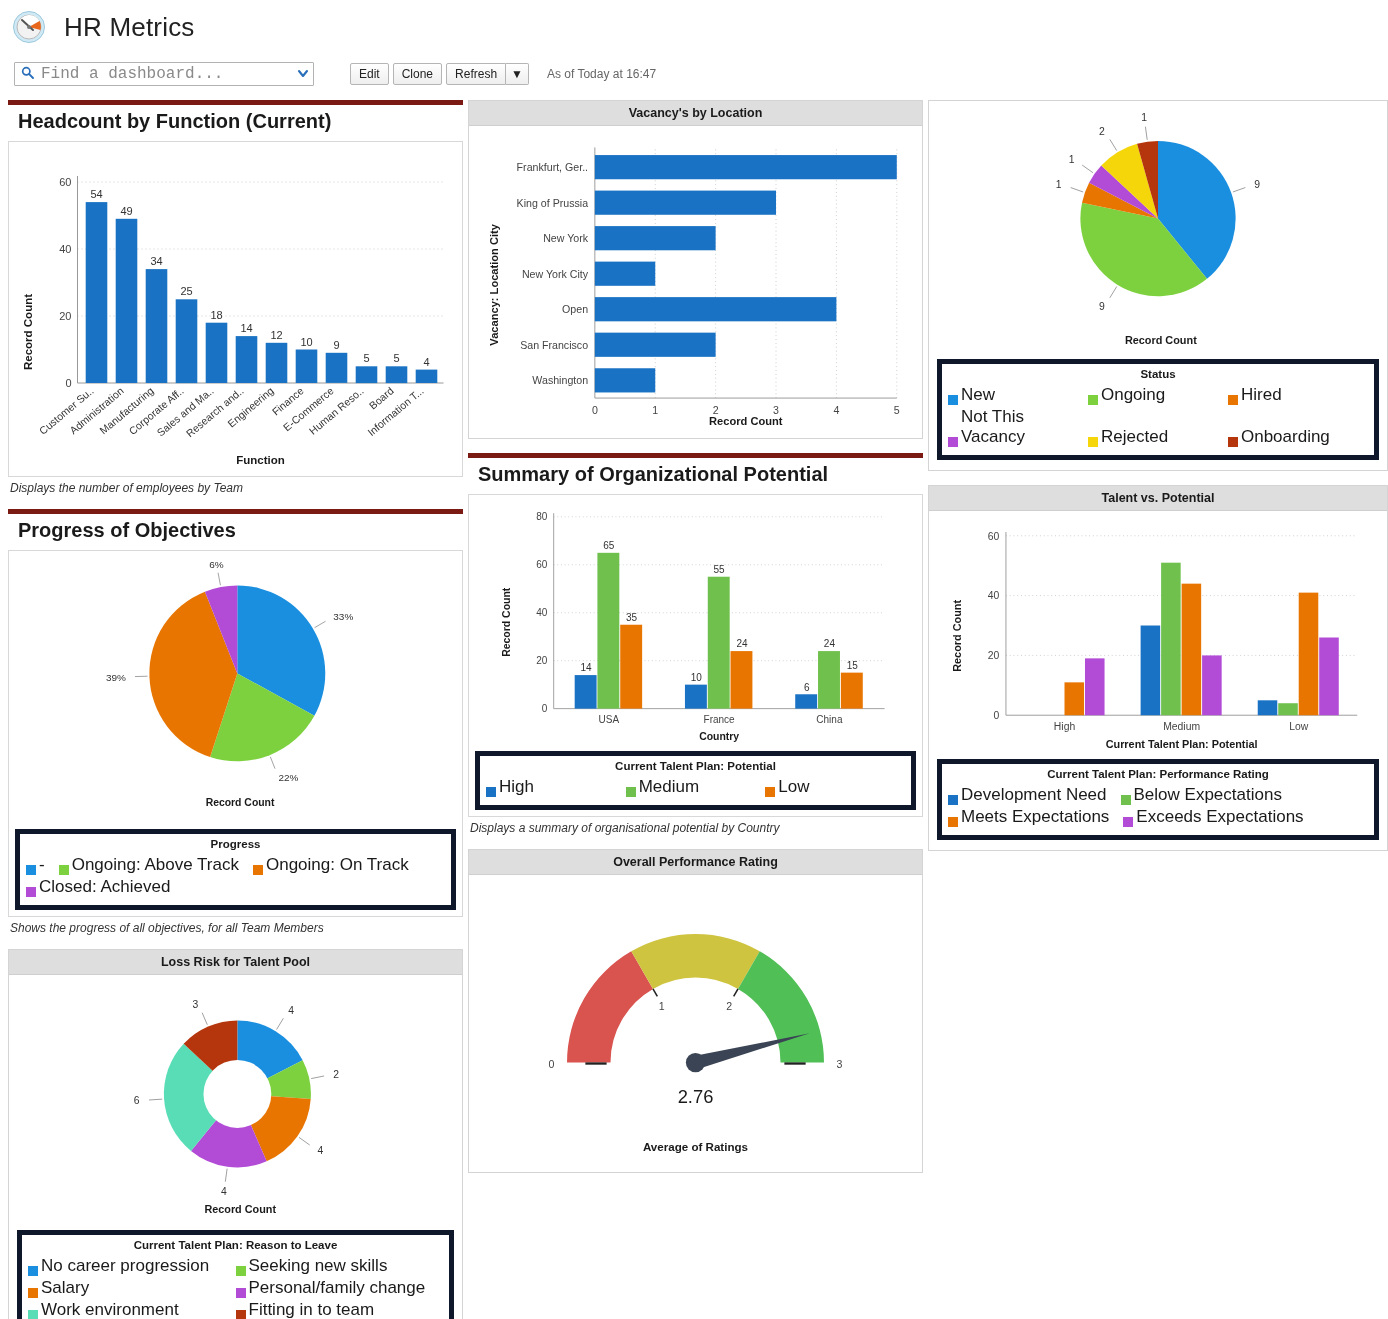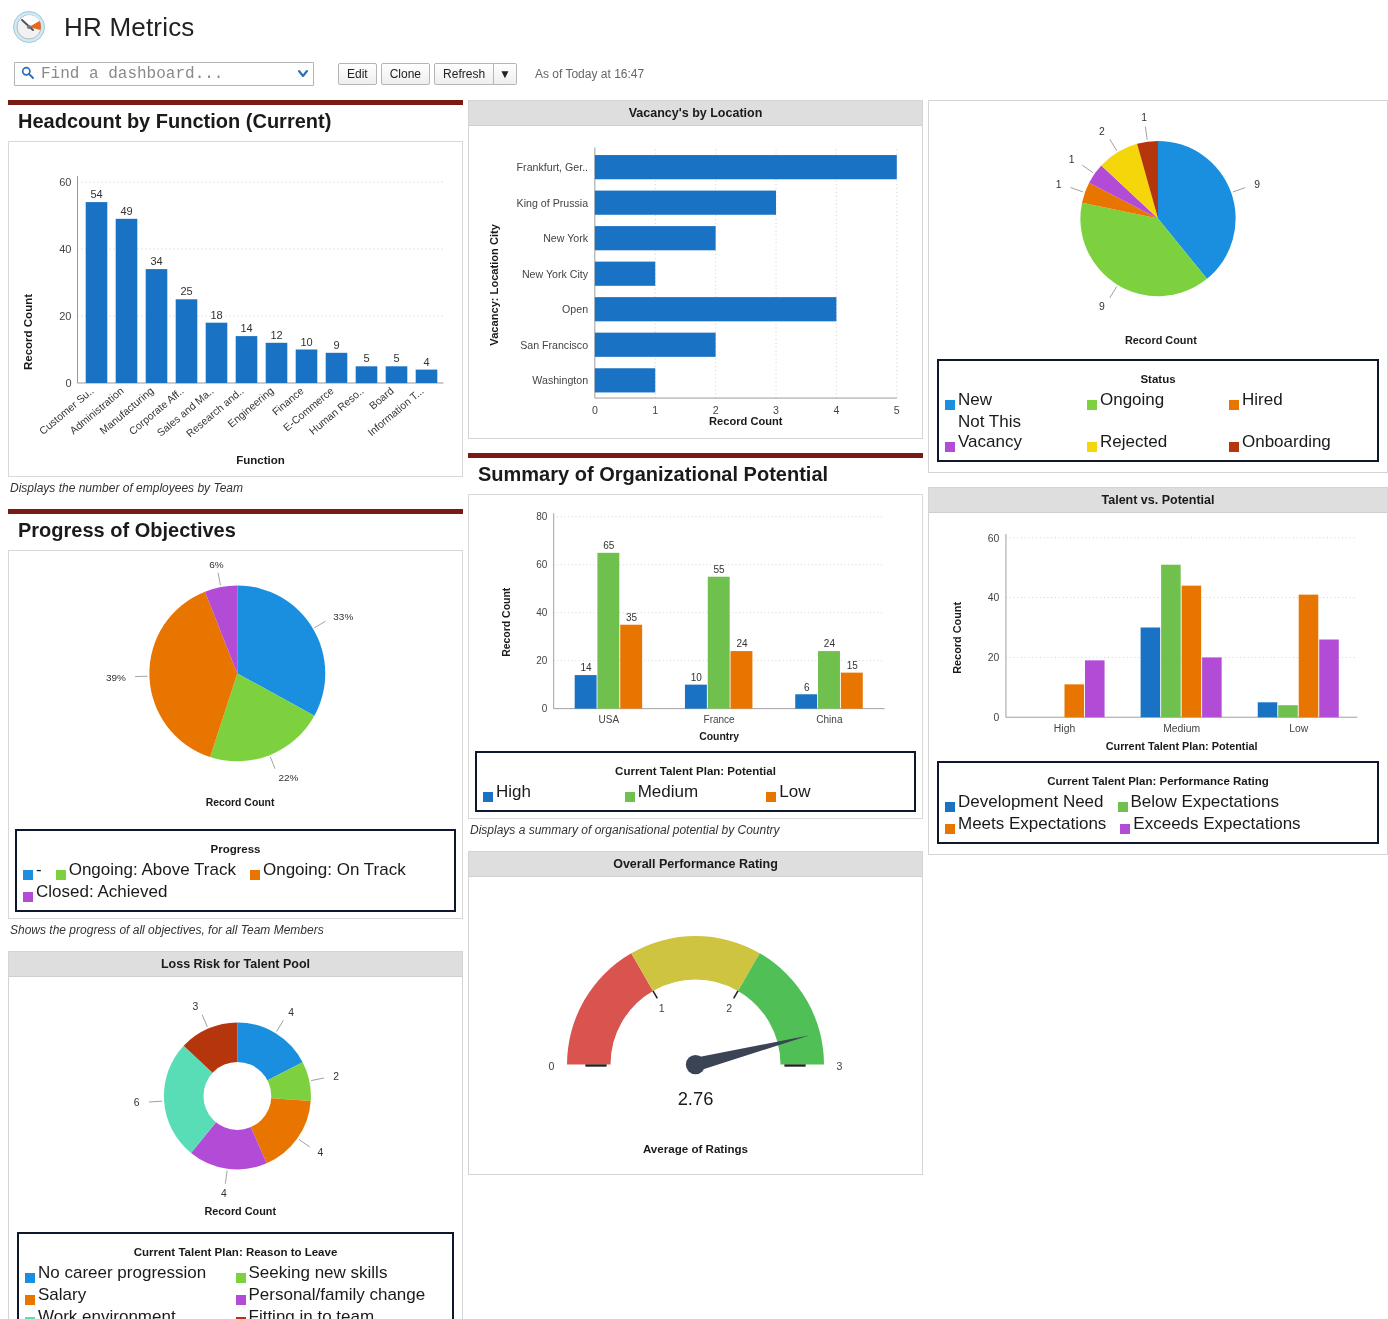--- a/index.html
+++ b/index.html
@@ -23,21 +23,21 @@
     width: 300px; height: 24px; border: 1px solid #b3b3b3; background: #fff;
     display: flex; align-items: center; padding: 0 4px 0 6px; border-radius: 1px;
   }
   .search-box .mag { flex: 0 0 13px; margin-right: 5px; }
   .search-box input {
     flex: 1 1 auto; border: 0; outline: none; font-size: 16px;
     font-family: Liberation Mono, monospace; color: #15803d; background: transparent;
   }
   .search-box input::placeholder { color: #8a8a8a; }
   .search-box .chev { flex: 0 0 12px; }
-  .btn-group { display: flex; margin-left: 16px; }
+  .btn-group { display: flex; margin-left: 28px; }
   .btn {
     height: 22px; padding: 0 8px; font-size: 12px; line-height: 20px;
     border: 1px solid #b5b5b5; background: linear-gradient(#ffffff,#eeeeee);
     color: #222; cursor: pointer; margin-right: 4px; border-radius: 2px;
     font-family: "Liberation Sans", sans-serif;
   }
   .btn.attached { margin-right: 0; border-top-right-radius:0; border-bottom-right-radius:0; }
   .btn.caret { padding: 0 5px; border-left: 0; border-top-left-radius:0; border-bottom-left-radius:0; margin-right: 4px; }
   .asof { font-size: 12px; color: #666; margin-left: 6px; }
 
@@ -62,21 +62,21 @@
   .panel-head {
     background: #dedede; border-bottom: 1px solid #cfcfcf;
     text-align: center; font-size: 12.5px; font-weight: bold; color: #1a1a1a;
     padding: 5px 0 5px;
   }
   .panel-body { background: #fff; padding: 4px 2px 4px; }
   .chart-box { border: 1px solid #d8d8d8; background: #fff; }
   .footnote { font-size: 12px; font-style: italic; color: #333; margin: 4px 0 0 2px; }
 
   
-  .legend { border: 2px solid #0f172a; margin: 2px 6px 6px; padding: 12px 6px 6px; background: #fff; }
+  .legend { border: 5px solid #0f172a; margin: 2px 6px 6px; padding: 4px 6px 6px; background: #fff; }
   .legend-title { text-align: center; font-size: 11.5px; font-weight: bold; color: #1a1a1a; margin-bottom: 5px; }
   .legend-items { display: flex; flex-wrap: wrap; }
   .legend-item { display: flex; align-items: flex-end; font-size: 17px; color: #1a1a1a; margin-bottom: 2px; }
   .legend-item .sw { width: 10px; height: 10px; flex: 0 0 10px; margin-right: 3px; display: inline-block; }
   .legend-3 .legend-item { width: 33.33%; }
   .legend-c .legend-item { width: 50%; }
   .legend-free .legend-item { margin-right: 14px; }
 
   svg text { font-family: "Liberation Sans", sans-serif; }
   .axis-line { stroke: #999; stroke-width: 1; }

